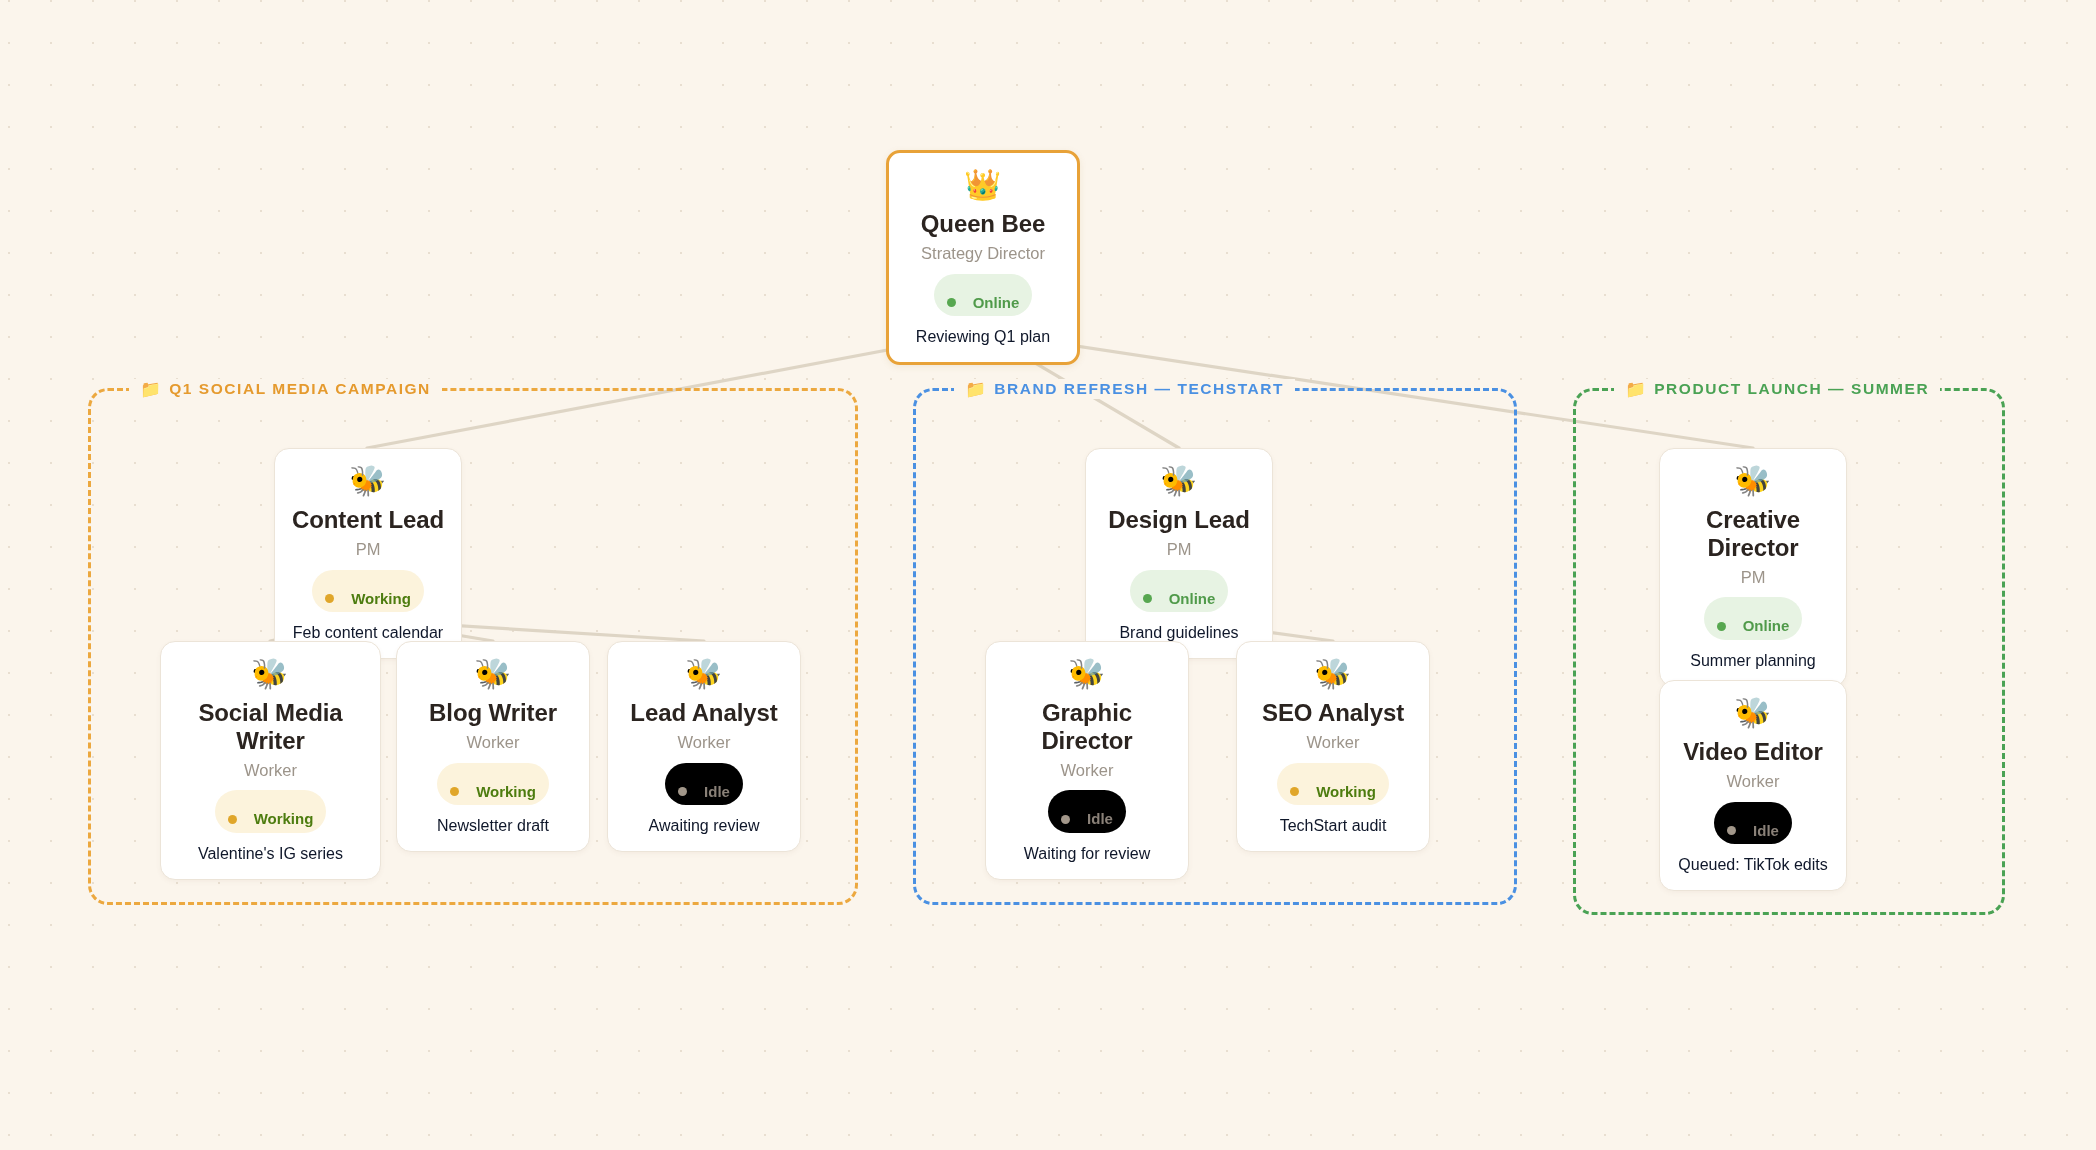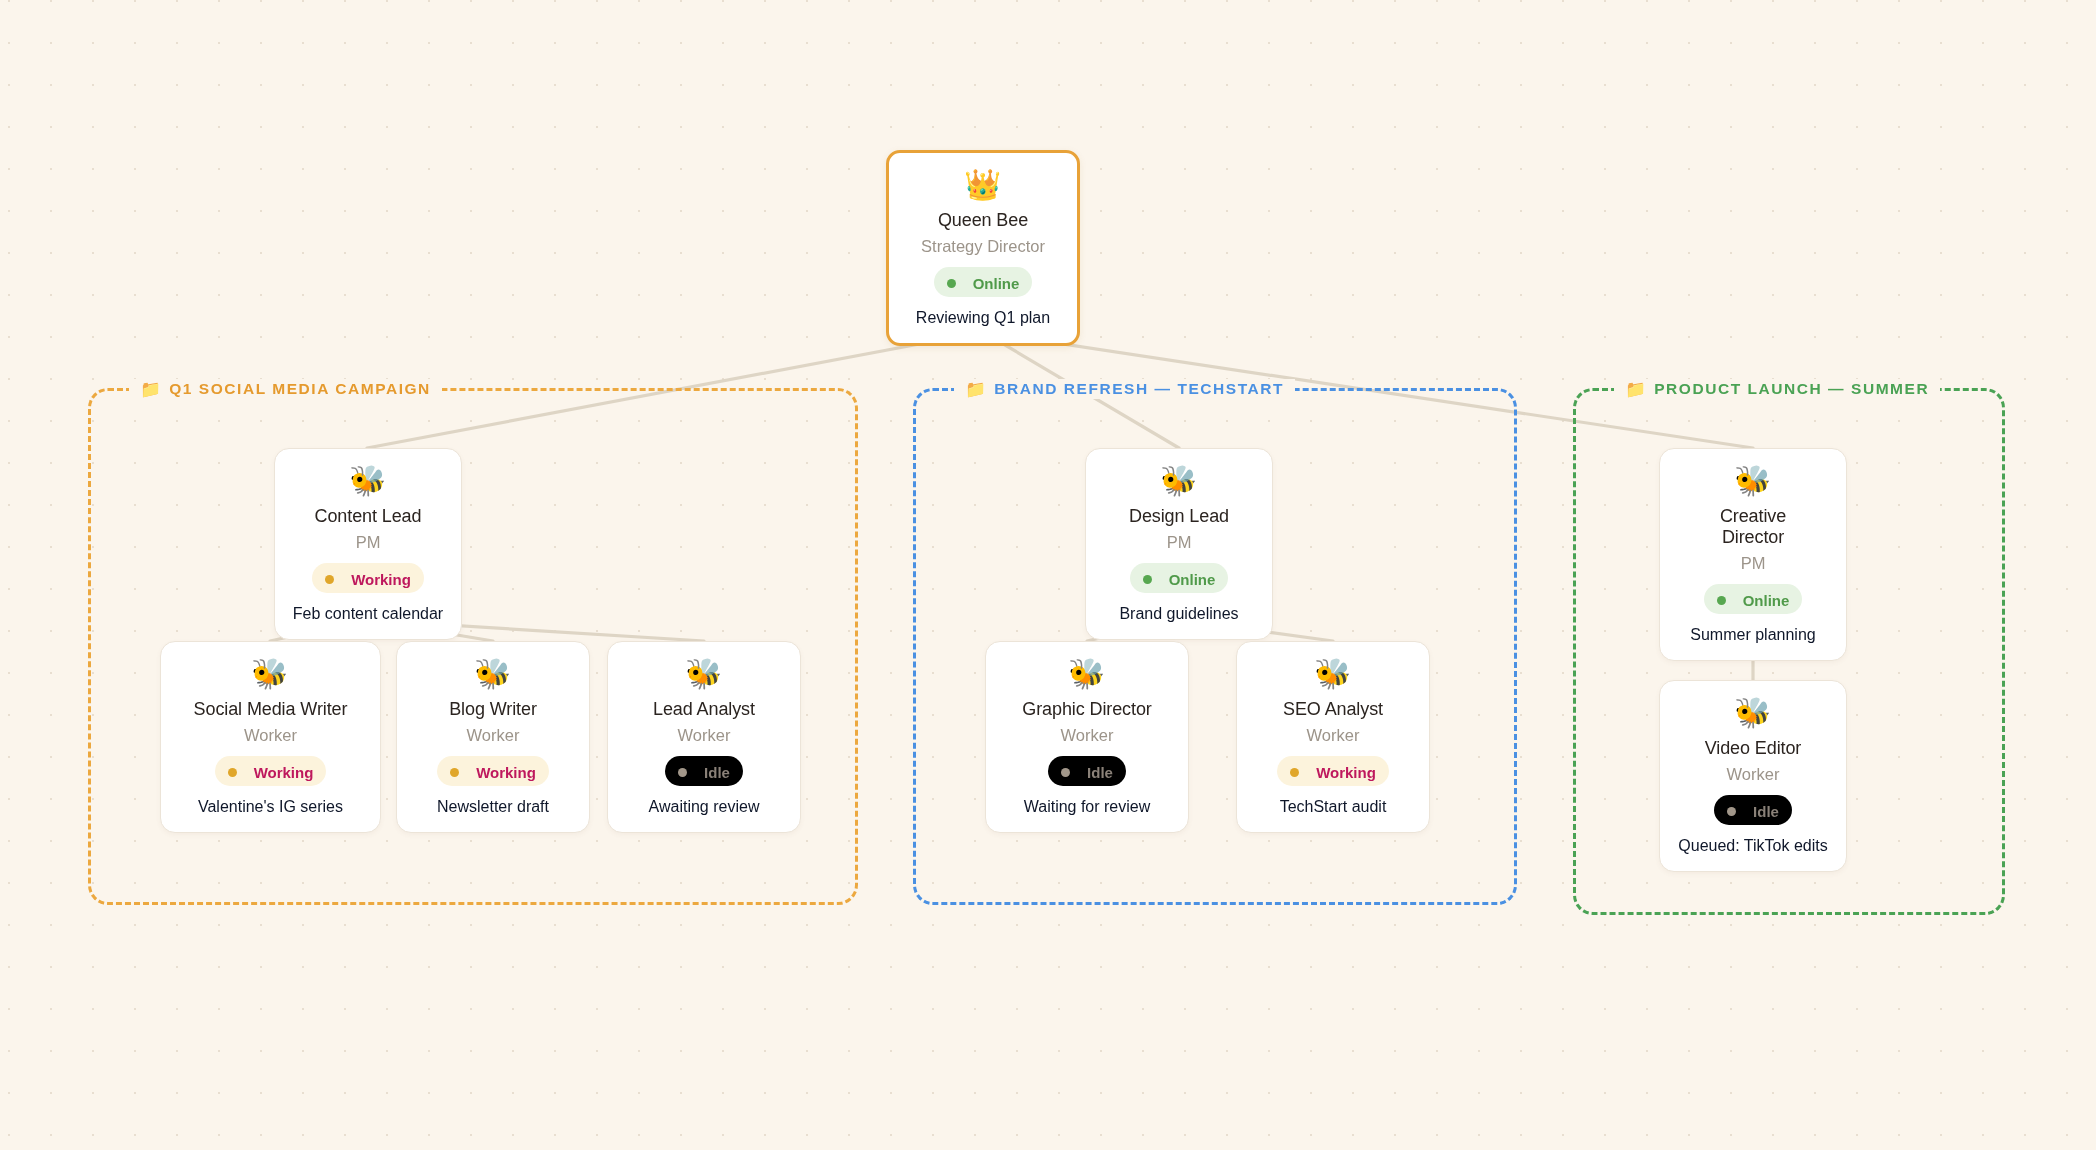--- a/index.html
+++ b/index.html
@@ -57,51 +57,51 @@
     box-shadow: 0 2px 7px rgba(160, 120, 40, 0.10);
   }
 
   .card-emoji {
     font-size: 30px;
     line-height: 1;
     margin-bottom: 10px;
     font-family: "DejaVu Sans", sans-serif;
   }
   .card-name {
-    font-size: 18px;
-    font-weight: normal;
+    font-size: 24px;
+    font-weight: bold;
     color: #2b2420;
     line-height: 1.16;
     letter-spacing: -0.1px;
   }
   .card-role {
     font-size: 16.5px;
     color: #9c948a;
     margin-top: 6px;
     line-height: 1.2;
   }
   .badge {
     display: inline-flex;
     align-items: center;
     gap: 17px;
     border-radius: 999px;
-    padding: 8px 13px 5px;
+    padding: 20px 13px 5px;
     font-size: 15px;
     font-weight: bold;
     margin-top: 10px;
     line-height: 1.15;
   }
   .badge .dot {
     width: 9px; height: 9px;
     border-radius: 50%;
     display: block;
   }
   .badge.online { background: #e7f3e3; color: #509a4a; }
   .badge.online .dot { background: #57a750; }
-  .badge.working { background: #fcf3dc; color: #be185d; }
+  .badge.working { background: #fcf3dc; color: #4d7c0f; }
   .badge.working .dot { background: #e0a62a; }
   .badge.idle { background: #000000; color: #8a8178; }
   .badge.idle .dot { background: #a2978a; }
 
   .card-task {
     font-size: 16px;
     color: #0f172a;
     margin-top: 11px;
     line-height: 1.2;
     white-space: nowrap;

